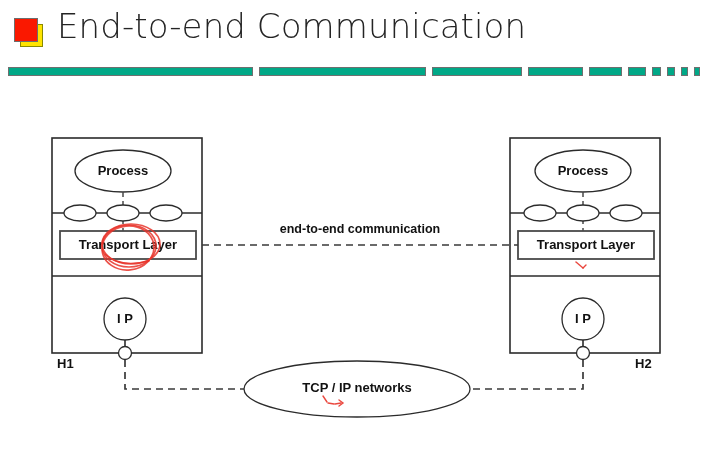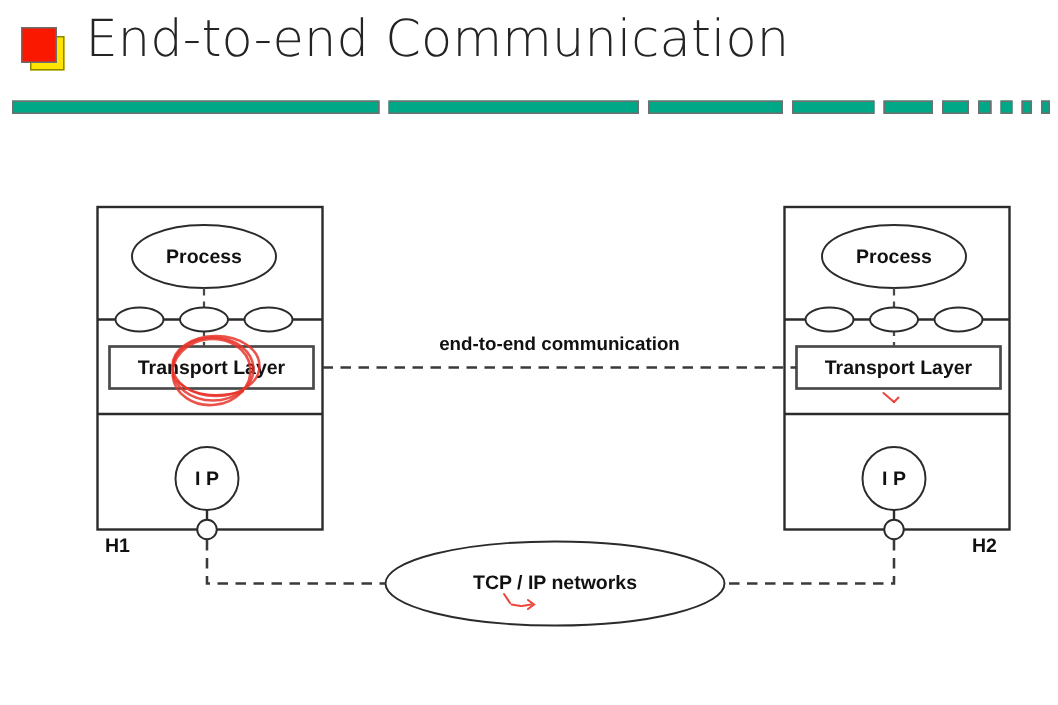--- a/index.html
+++ b/index.html
@@ -74,21 +74,21 @@
     top: 0;
     height: 9px;
     background: #00a887;
     border: 1px solid #6f6f6f;
     box-sizing: border-box;
   }
 
   
   #diagram {
     position: absolute;
-    left: 16px;
+    left: 3px;
     top: 0;
     width: 620px;
     height: 470px;
   }
   #diagram-svg {
     position: absolute;
     left: 0;
     top: 0;
   }
 

